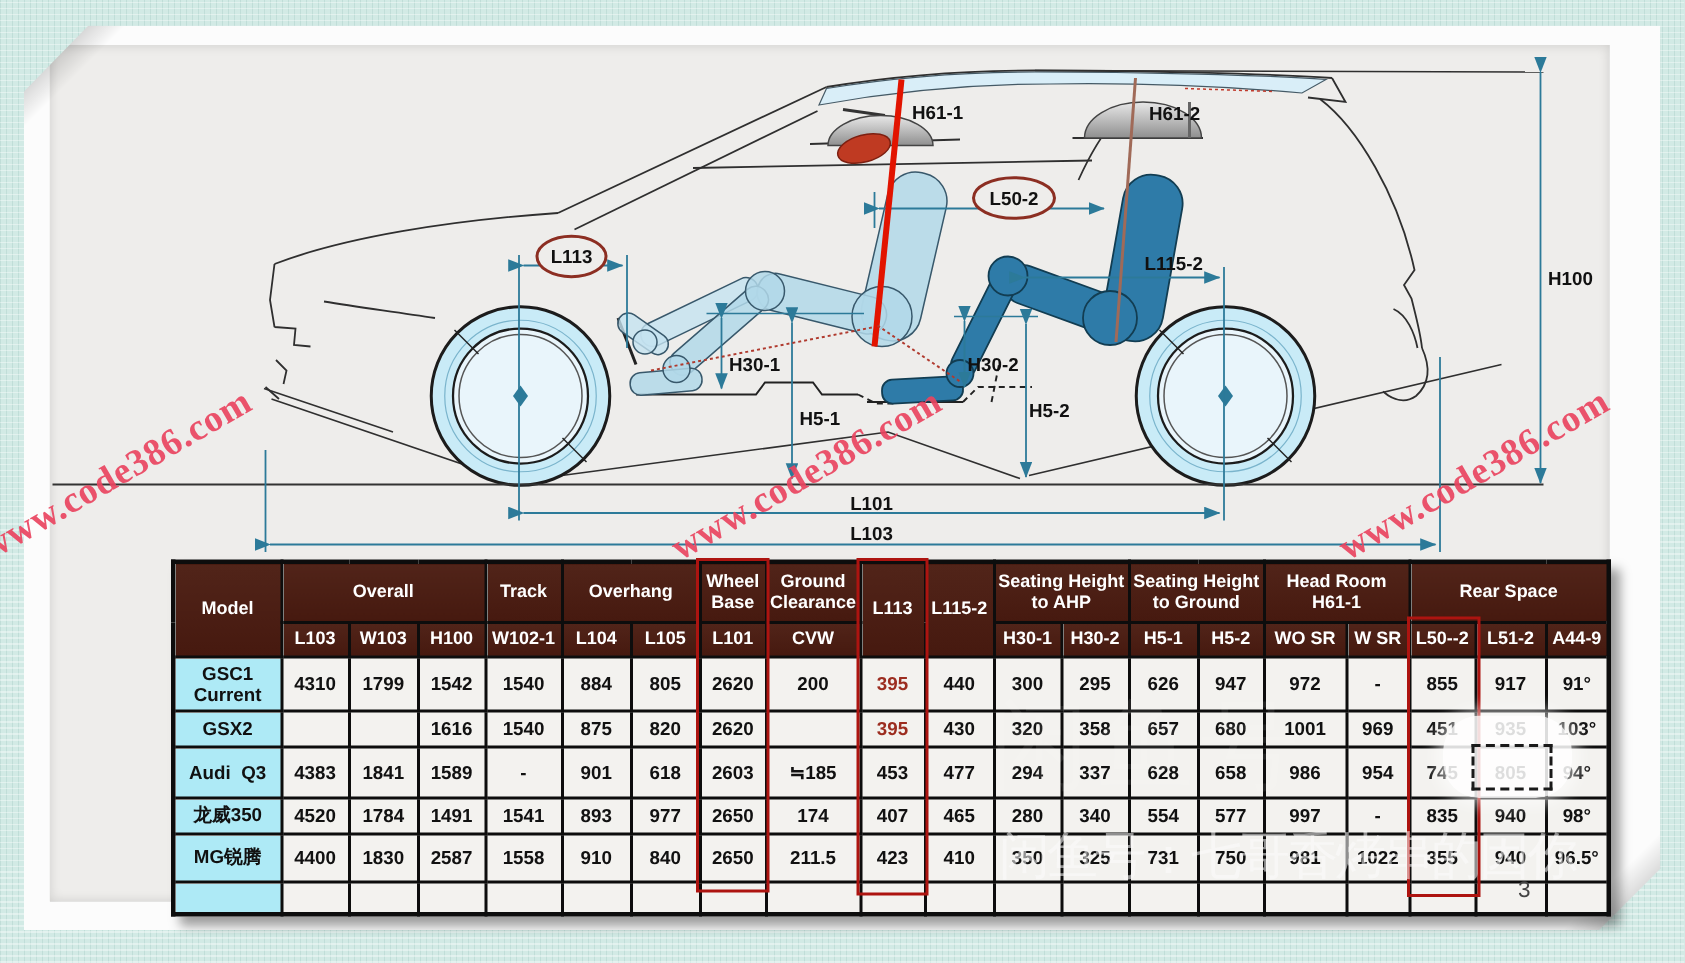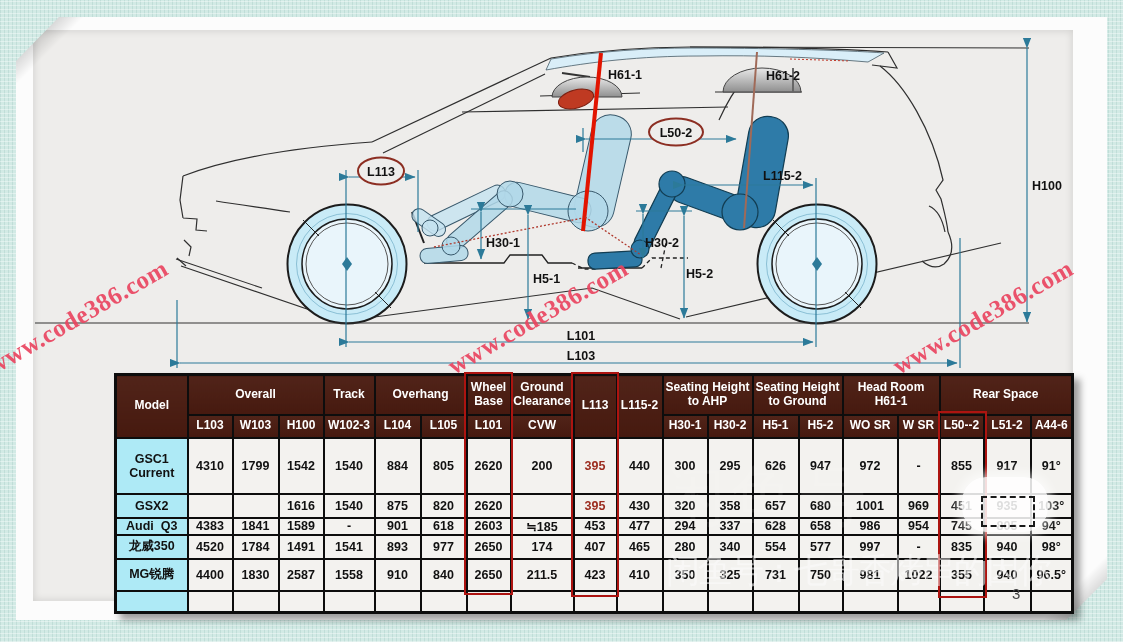--- a/index.html
+++ b/index.html
@@ -225,36 +225,36 @@
   <td class="h" rowspan="2">L115-2</td>
   <td class="h" colspan="2">Seating Height<br>to AHP</td>
   <td class="h" colspan="2">Seating Height<br>to Ground</td>
   <td class="h" colspan="2">Head Room<br>H61-1</td>
   <td class="h" colspan="3">Rear Space</td>
  </tr>
  <tr style="height:23px">
   <td class="h">L103</td>
         <td class="h">W103</td>
         <td class="h">H100</td>
-  <td class="h">W102-3</td>
+  <td class="h">W102-1</td>
         <td class="h">L104</td>
         <td class="h">L105</td>
   <td class="h">L101</td>
         <td class="h">CVW</td>
   <td class="h">H30-1</td>
         <td class="h">H30-2</td>
         <td class="h">H5-1</td>
         <td class="h">H5-2</td>
   <td class="h">WO SR</td>
         <td class="h">W SR</td>
   <td class="h">L50--2</td>
         <td class="h">L51-2</td>
-        <td class="h">A44-6</td>
- </tr>
- <tr style="height:56px">
+        <td class="h">A44-9</td>
+ </tr>
+ <tr style="height:36px">
   <td class="m">GSC1<br>Current</td>
         <td>4310</td>
         <td>1799</td>
         <td>1542</td>
         <td>1540</td>
         <td>884</td>
         <td>805</td>
   <td>2620</td>
         <td>200</td>
         <td class="r">395</td>
@@ -284,21 +284,21 @@
         <td>320</td>
         <td>358</td>
         <td>657</td>
         <td>680</td>
   <td>1001</td>
         <td>969</td>
         <td>451</td>
         <td>935</td>
         <td>103°</td>
  </tr>
- <tr style="height:17px">
+ <tr style="height:34px">
   <td class="m">Audi&nbsp;&nbsp;Q3</td>
         <td>4383</td>
         <td>1841</td>
         <td>1589</td>
         <td>-</td>
         <td>901</td>
         <td>618</td>
   <td>2603</td>
         <td>≒185</td>
         <td>453</td>

